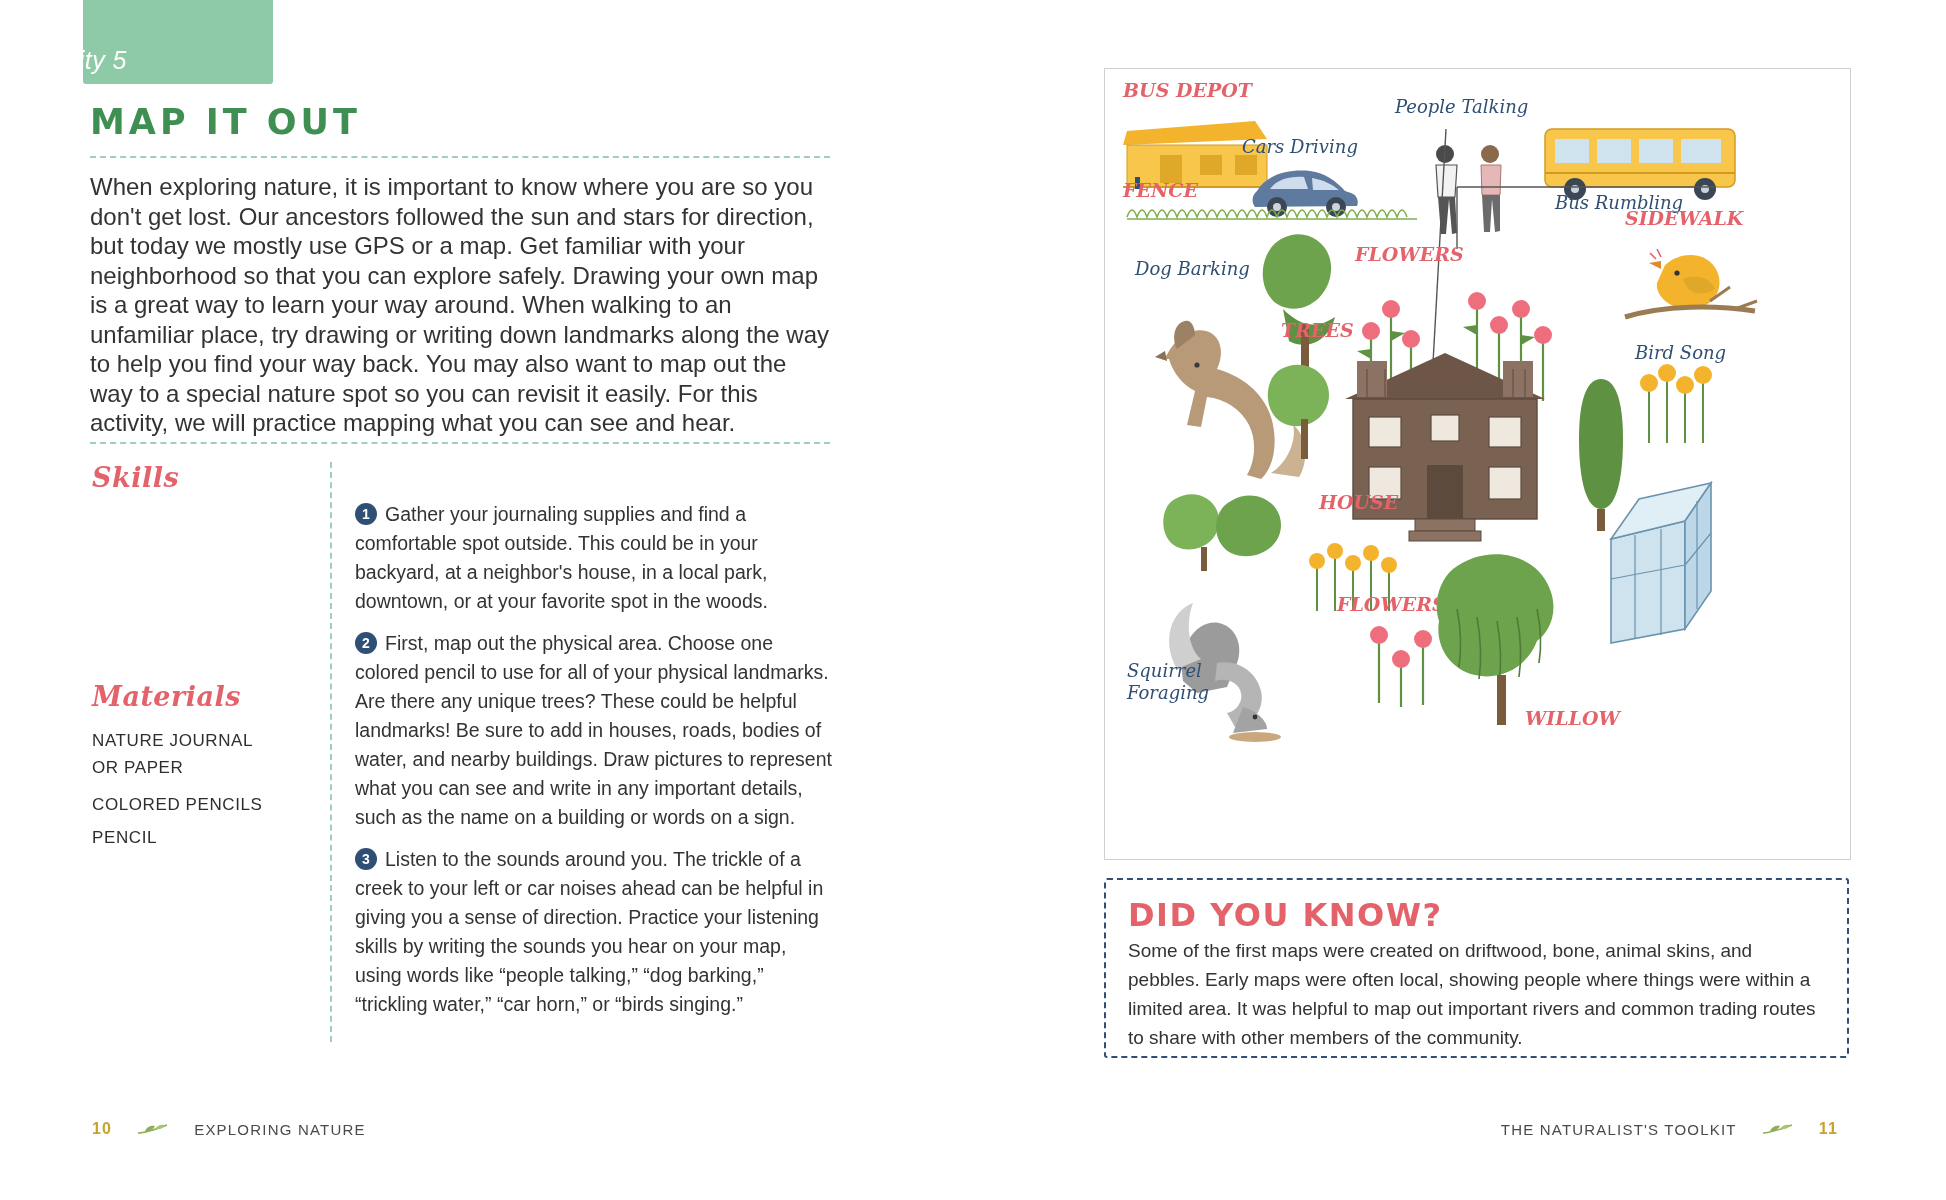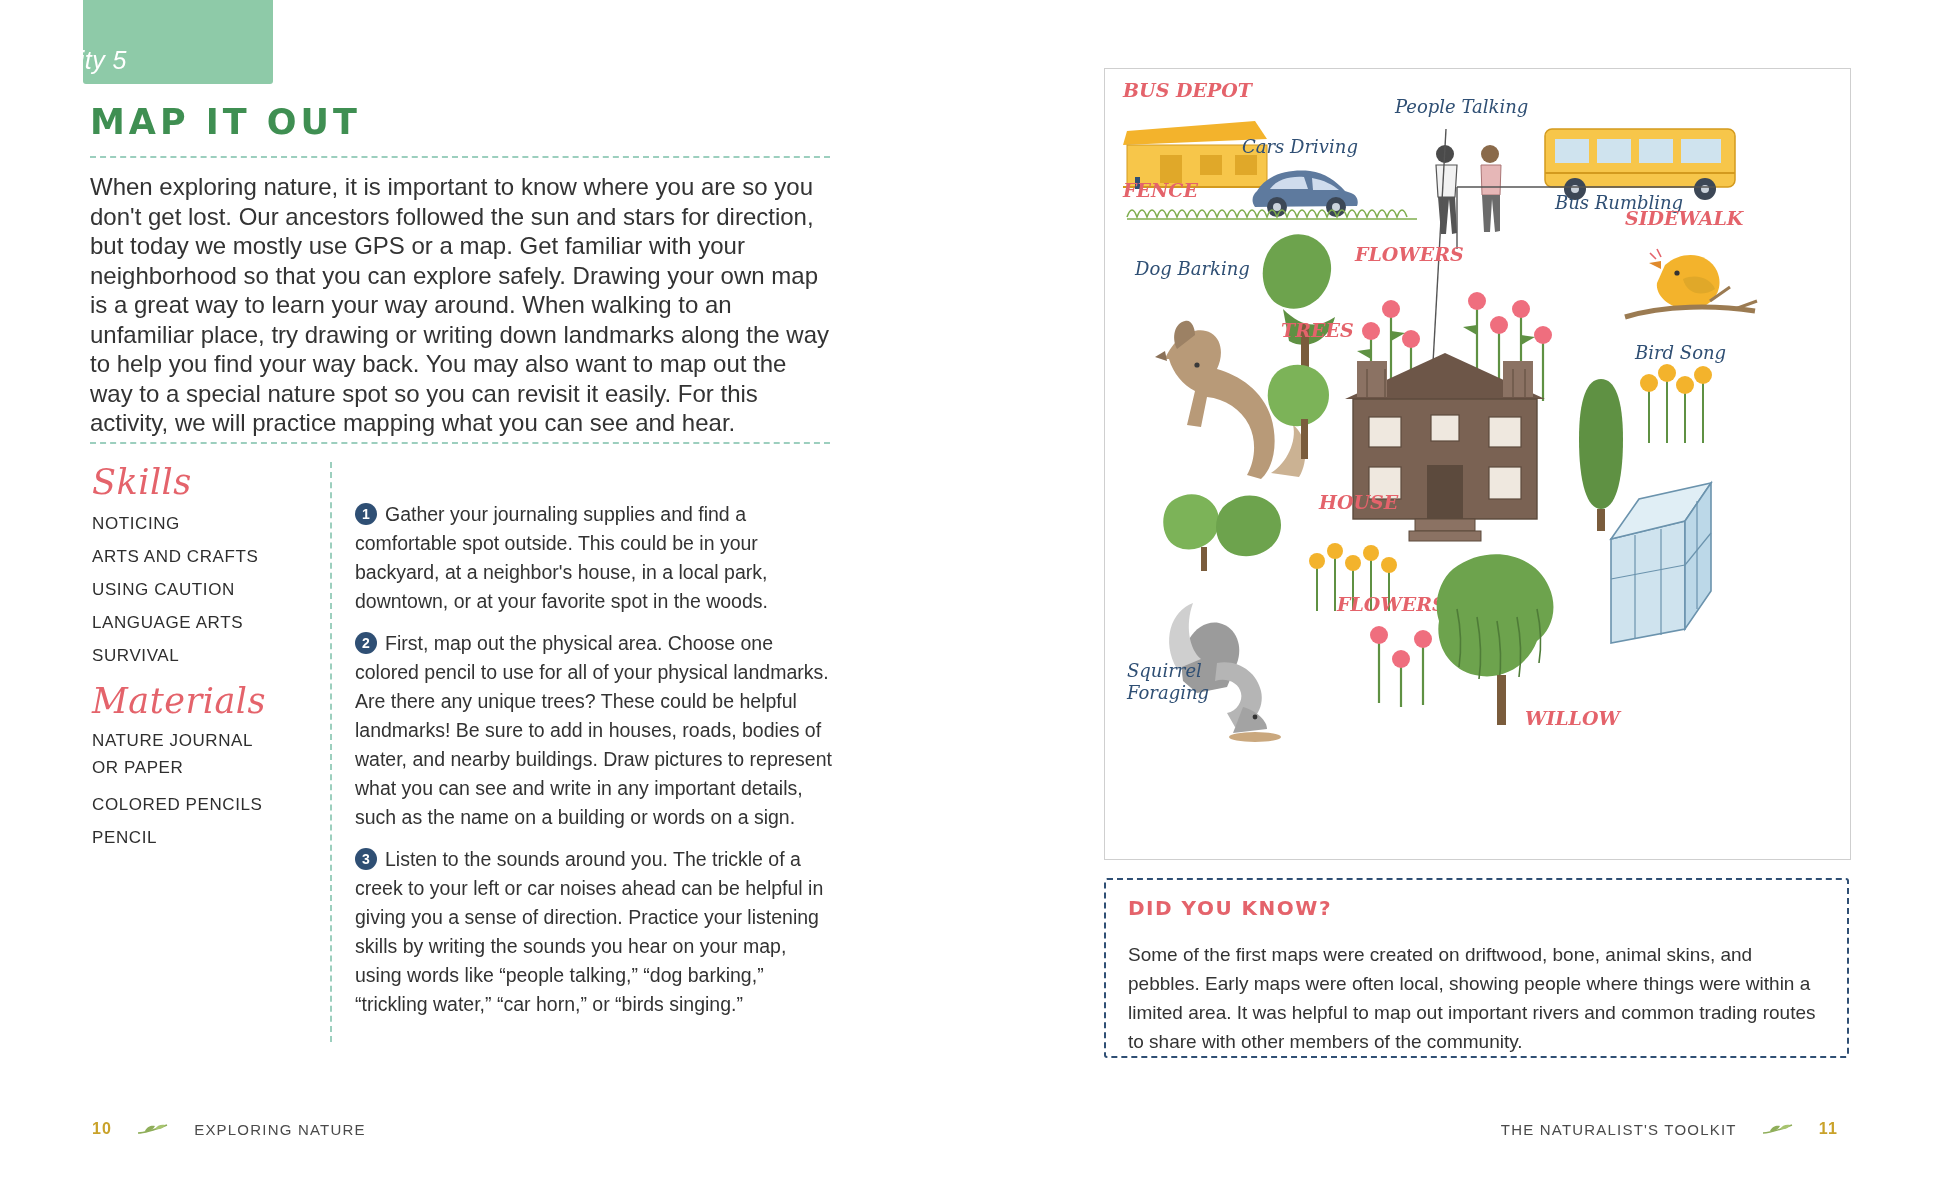--- a/index.html
+++ b/index.html
@@ -63,22 +63,22 @@
     width: 745px;
     font-size: 24px;
     line-height: 29.5px;
     color: #333333;
   }
 
   .sec-head {
     position: absolute;
     font-family: "DejaVu Serif", serif;
     font-style: italic;
-    font-weight: normal;
-    font-size: 35px;
+    font-weight: bold;
+    font-size: 27px;
     color: #e4636b;
     letter-spacing: 0.5px;
   }
   .sec-head.skills { left: 92px; top: 462px; }
   .sec-head.materials { left: 92px; top: 681px; }
 
   .list {
     position: absolute;
     left: 92px;
     width: 190px;
@@ -143,24 +143,24 @@
     width: 745px; height: 180px;
     border: 2px dashed #2f4f74;
     border-radius: 3px;
     box-sizing: border-box;
     padding: 16px 20px 0 22px;
     background: #ffffff;
   }
   .dyk-title {
     font-family: "DejaVu Sans", sans-serif;
     font-weight: bold;
-    font-size: 20px;
+    font-size: 32px;
     letter-spacing: 1.5px;
     color: #e4636b;
-    margin-bottom: 20px;
+    margin-bottom: 2px;
   }
   .dyk-body {
     font-size: 19px;
     line-height: 29px;
     color: #333333;
   }
 
   
   .footer {
     position: absolute;
@@ -194,27 +194,20 @@
 
   <div class="page-title">MAP IT OUT</div>
 
   <div class="rule rule-top"></div>
 
   <div class="intro-text">When exploring nature, it is important to know where you are so you don't get lost. Our ancestors followed the sun and stars for direction, but today we mostly use GPS or a map. Get familiar with your neighborhood so that you can explore safely. Drawing your own map is a great way to learn your way around. When walking to an unfamiliar place, try drawing or writing down landmarks along the way to help you find your way back. You may also want to map out the way to a special nature spot so you can revisit it easily. For this activity, we will practice mapping what you can see and hear.</div>
 
   <div class="rule rule-mid"></div>
 
   <div class="sec-head skills">Skills</div>
-  <div class="list skills">
-    <div>NOTICING</div>
-    <div>ARTS AND CRAFTS</div>
-    <div>USING CAUTION</div>
-    <div>LANGUAGE ARTS</div>
-    <div>SURVIVAL</div>
-  </div>
 
   <div class="sec-head materials">Materials</div>
   <div class="list materials">
     <div style="line-height:27px; margin-bottom:7px;">NATURE JOURNAL OR PAPER</div>
     <div>COLORED PENCILS</div>
     <div>PENCIL</div>
   </div>
 
   <div class="divider-v"></div>
 

